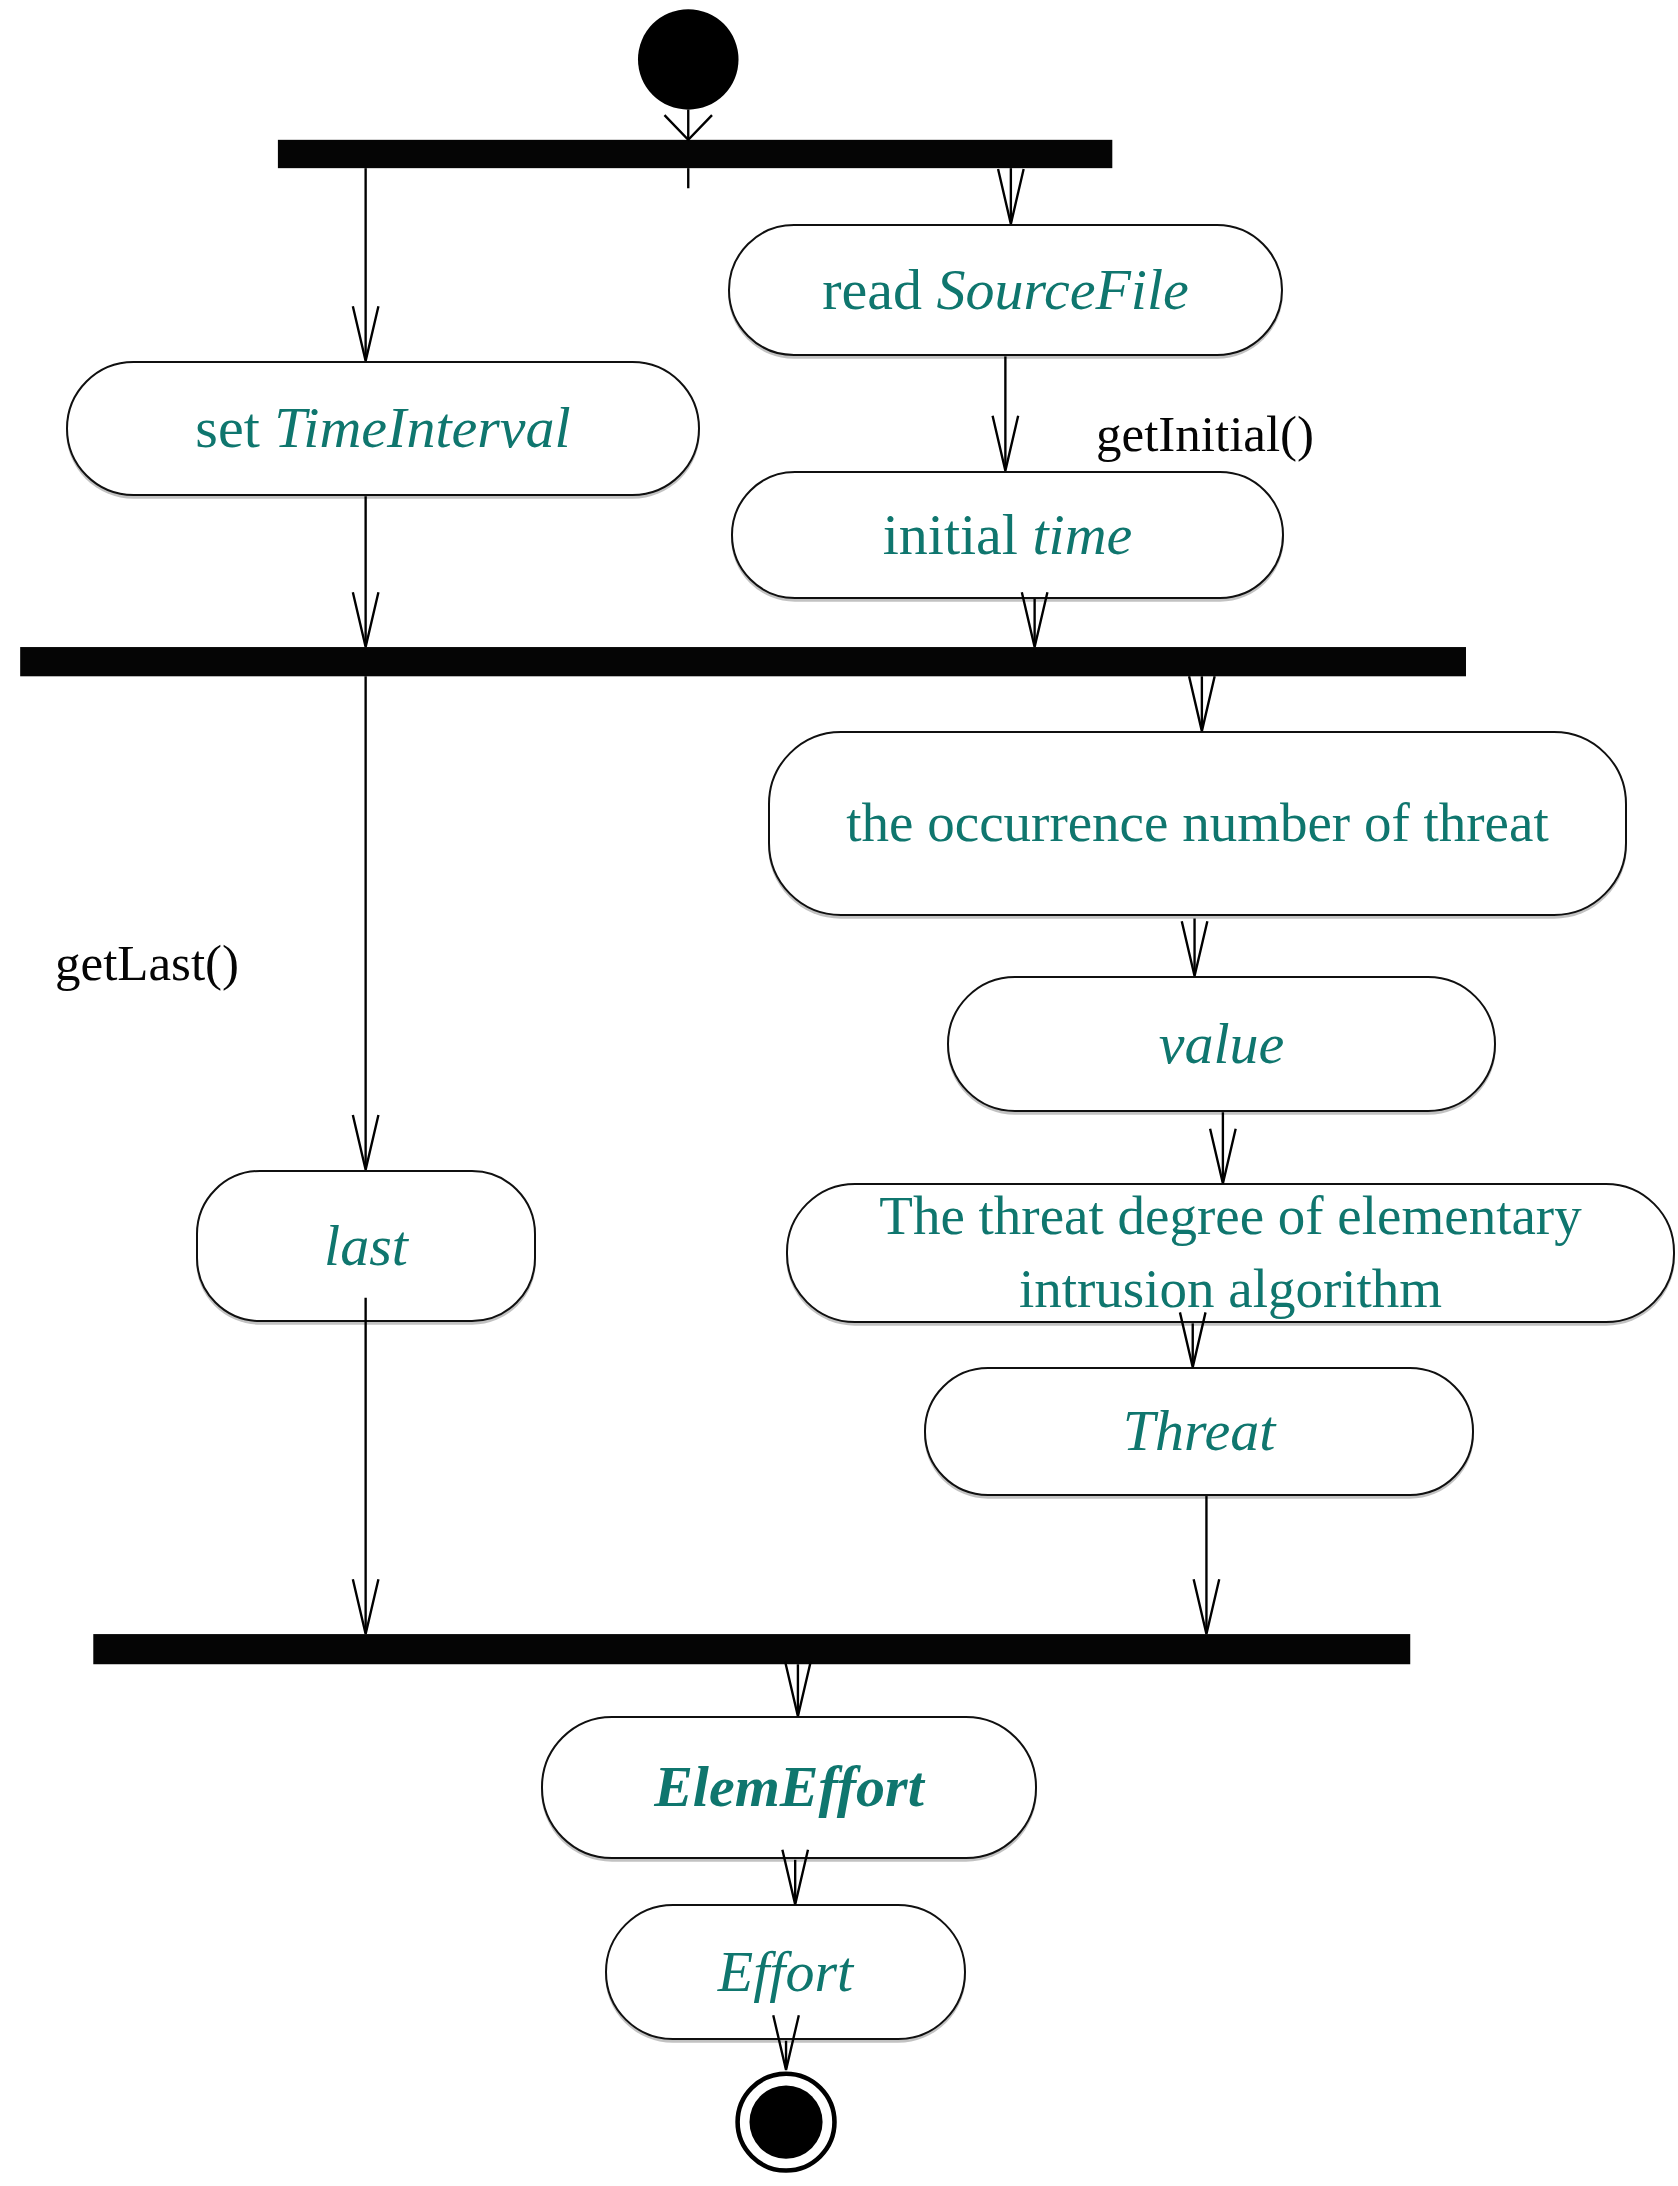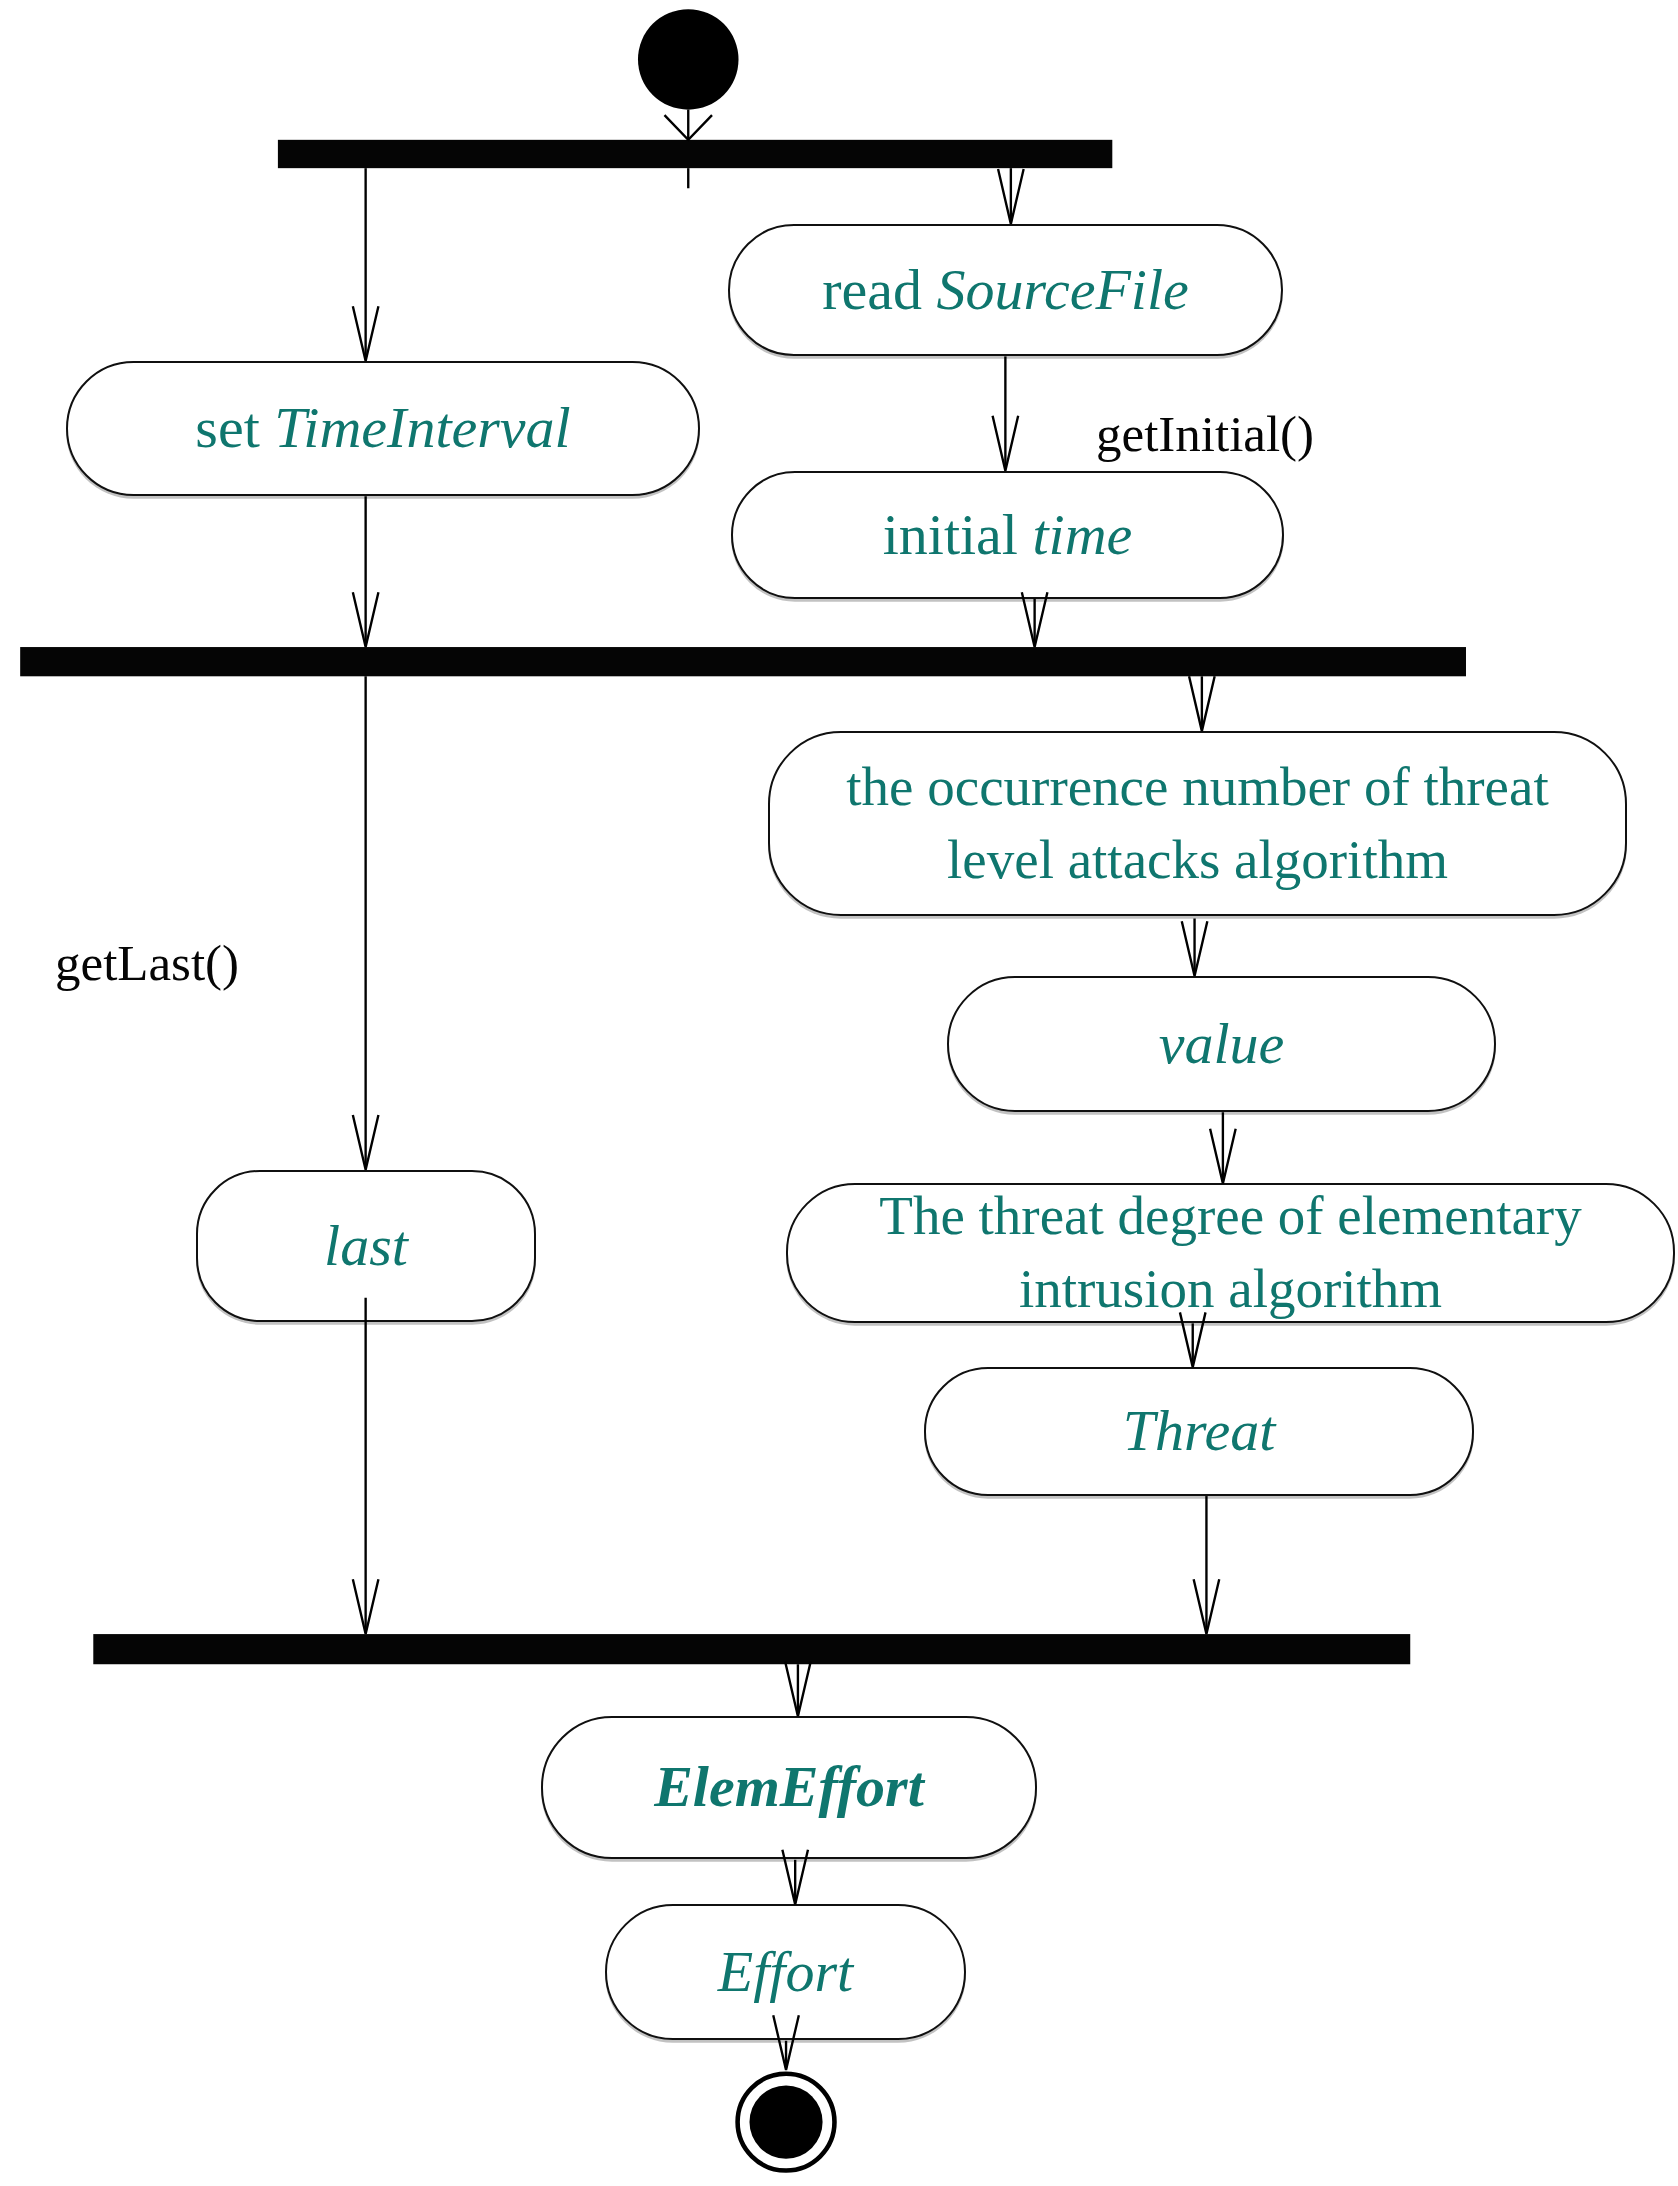--- a/index.html
+++ b/index.html
@@ -48,21 +48,20 @@
     <span class="txt"><span>read </span><span class="it">SourceFile</span></span>
   </div>
 
   <div class="node" style="left:731px;top:471px;width:553px;height:128px;border-radius:64px;">
     <span class="txt"><span>initial </span><span class="it">time</span></span>
   </div>
 
   <div class="node multi" style="left:768px;top:731px;width:859px;height:185px;border-radius:73px;">
     <span class="txt">
         <span class="line">the occurrence number of threat</span>
-        <span class="line">level attacks algorithm</span>
       </span>
   </div>
 
   <div class="node" style="left:947px;top:976px;width:549px;height:136px;border-radius:68px;">
     <span class="txt it">value</span>
   </div>
 
   <div class="node" style="left:196px;top:1170px;width:340px;height:152px;border-radius:64px;">
     <span class="txt it">last</span>
   </div>

